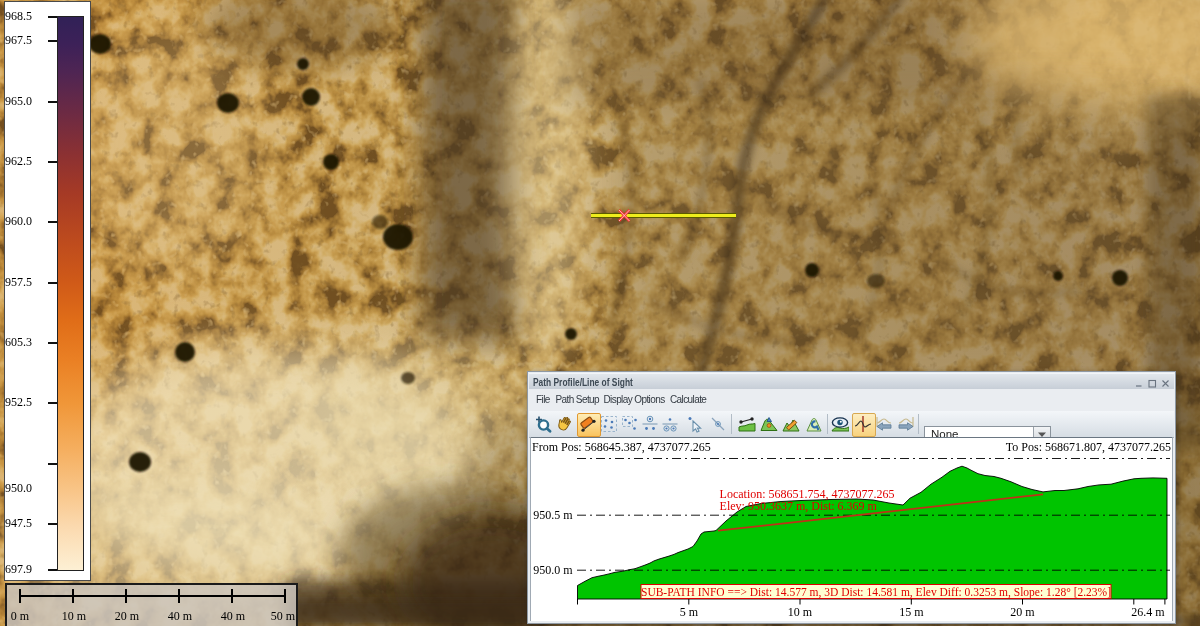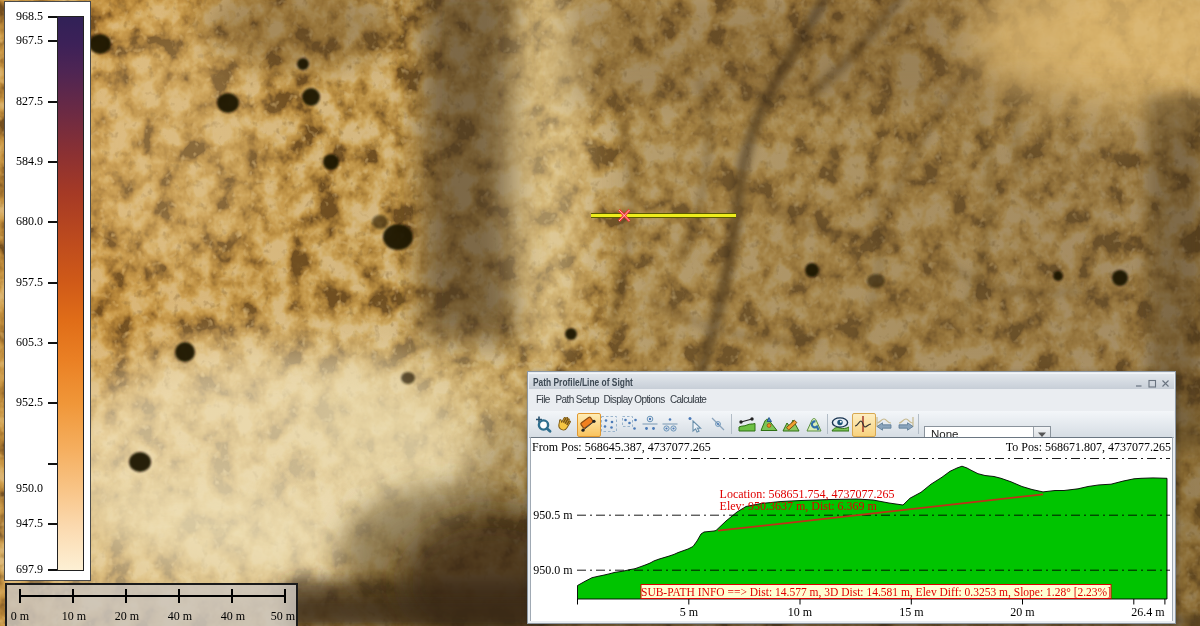--- a/index.html
+++ b/index.html
@@ -1,19 +1,19 @@
 <!DOCTYPE html>
 <html><head><meta charset="utf-8">
 <style>
 html,body{margin:0;padding:0;width:1200px;height:626px;overflow:hidden}
 body{position:relative;font-family:"Liberation Sans",sans-serif;background:#b2925a}
 .abs{position:absolute}
 #legend{position:absolute;left:4px;top:1px;width:85px;height:578px;background:#fff;border:1px solid #4a4a4a;z-index:5}
 .ltick{position:absolute;height:2px;background:#111;width:9px;left:43px}
-.llab{position:absolute;left:0;width:38px;text-align:right;font:12px "Liberation Serif",serif;color:#000;line-height:12px}
+.llab{position:absolute;left:0;width:38px;font:12px "Liberation Serif",serif;color:#000;line-height:12px}
 #lbar{position:absolute;left:52px;top:14px;width:25px;height:553px;border:1px solid #222;
 background:linear-gradient(to bottom,#312157 0%,#3d2158 5%,#4f2553 10%,#6b2a44 17%,#8c3132 25%,#a63a25 32%,#bc4a1e 40%,#d05a18 48%,#e06d18 55%,#ea8024 62%,#f09739 70%,#f5ae5e 78%,#f8c384 85%,#fbd9ae 92%,#fdf0d4 100%)}
 #scalebar{position:absolute;left:5px;top:583px;width:289px;height:43px;background:rgba(204,198,191,0.84);border:2px solid #1a1a1a;z-index:5}
 .stick{position:absolute;top:4px;width:2px;height:14px;background:#000}
 .slab{position:absolute;top:24px;width:44px;text-align:center;font:12px "Liberation Serif",serif;color:#000}
 #dlg{position:absolute;left:527px;top:371px;width:647px;height:251px;z-index:10;
 background:#e9edf1;border:1px solid #8f99a4;box-shadow:1px 2px 6px rgba(30,30,30,0.45)}
 #titlebar{position:absolute;left:1px;top:1px;width:645px;height:16px;background:linear-gradient(#e2e7ec,#c7ced7);border-top:1px solid #f2f5f8;box-sizing:border-box}
 #titletxt{position:absolute;left:4px;top:2px;font:bold 11.5px "Liberation Sans",sans-serif;color:#3d4954;transform:scaleX(0.73);transform-origin:0 50%;white-space:nowrap}
 #menubar{position:absolute;left:1px;top:17px;width:645px;height:22px;background:#eaedf1}
@@ -129,25 +129,25 @@
   <path d="M619,210 L629.5,221 M629.5,210 L619,221" stroke="#f23434" stroke-width="2.6"></path>
   <path d="M619,210 L629.5,221 M629.5,210 L619,221" stroke="#ffd8d8" stroke-width="0.8"></path>
 </g>
 </svg>
 <div id="legend">
 <div id="lbar"></div>
 <div class="llab" style="top:8px">968.5</div>
     <div class="ltick" style="top:14px"></div>
 <div class="llab" style="top:32px">967.5</div>
     <div class="ltick" style="top:38px"></div>
-<div class="llab" style="top:93px">827.5</div>
+<div class="llab" style="top:93px">965.0</div>
     <div class="ltick" style="top:99px"></div>
-<div class="llab" style="top:153px">584.9</div>
+<div class="llab" style="top:153px">962.5</div>
     <div class="ltick" style="top:159px"></div>
-<div class="llab" style="top:213px">680.0</div>
+<div class="llab" style="top:213px">960.0</div>
     <div class="ltick" style="top:219px"></div>
 <div class="llab" style="top:274px">957.5</div>
     <div class="ltick" style="top:280px"></div>
 <div class="llab" style="top:334px">605.3</div>
     <div class="ltick" style="top:340px"></div>
 <div class="llab" style="top:394px">952.5</div>
     <div class="ltick" style="top:400px"></div>
 <div class="llab" style="top:480px">950.0</div>
     <div class="ltick" style="top:461px"></div>
 <div class="llab" style="top:515px">947.5</div>

